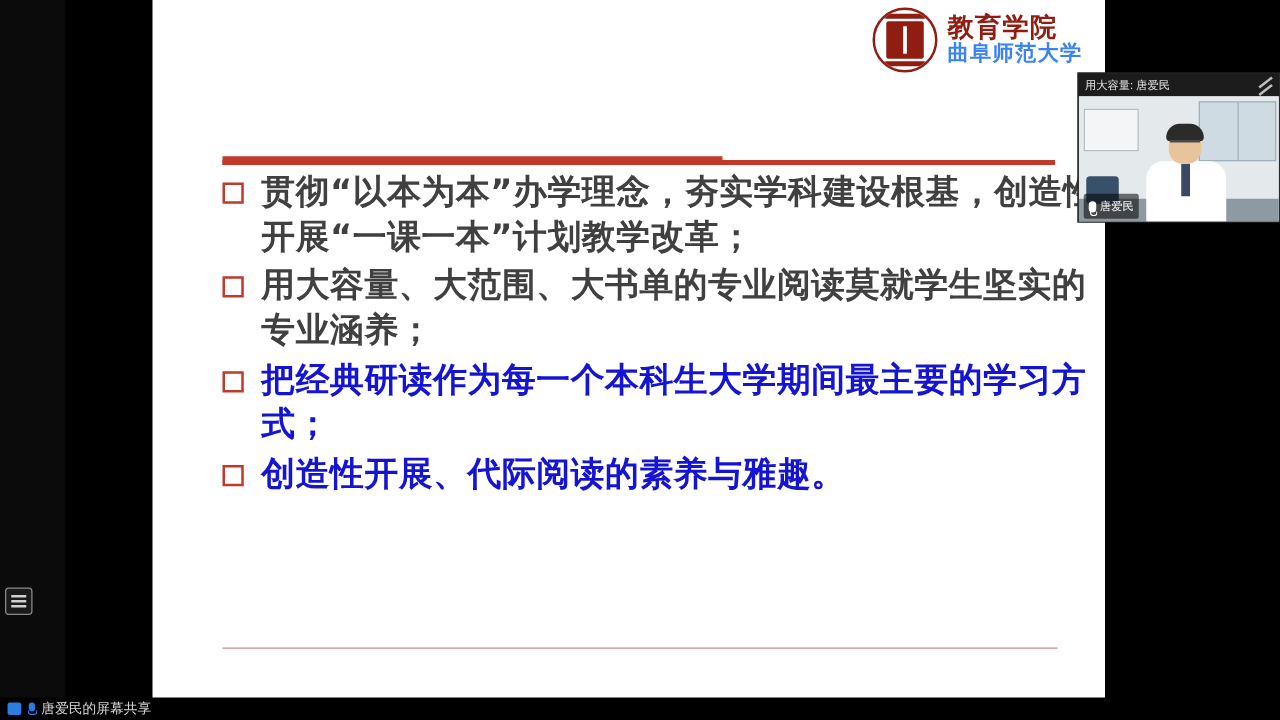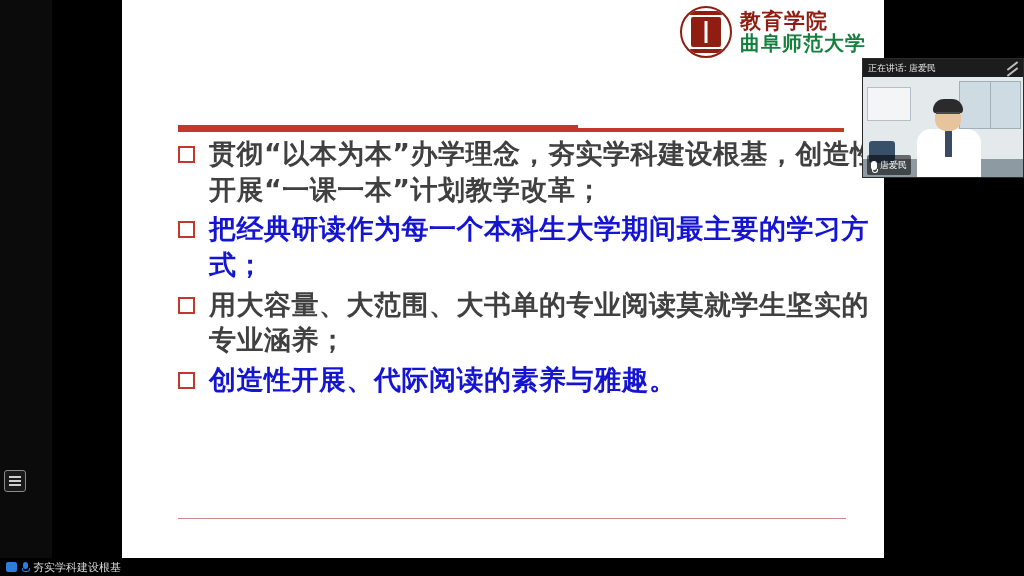--- a/index.html
+++ b/index.html
@@ -123,23 +123,23 @@
     line-height: 1.08;
   }
   .logo-line1 {
     color: #8f1d12;
     font-family: "DejaVu Sans", sans-serif;
     font-size: 21px;
     font-weight: bold;
     letter-spacing: 1px;
   }
   .logo-line2 {
-    color: #15803d;
+    color: #3b82f6;
     font-family: "DejaVu Sans", sans-serif;
-    font-size: 20px;
+    font-size: 17px;
     font-weight: bold;
     letter-spacing: 1px;
   }
 
   .rule-top {
     position: absolute;
     left: 56px; top: 128px;
     width: 666px; height: 4px;
     background: #c0392b;
   }
@@ -415,40 +415,40 @@
     <div class="bullets">
 
 
       <div class="bullet-row">
         <div class="checkbox"></div>
         <div class="bullet-text c-black">贯彻“以本为本”办学理念，夯实学科建设根基，创造性开展“一课一本”计划教学改革；</div>
       </div>
 
       <div class="bullet-row">
         <div class="checkbox"></div>
-        <div class="bullet-text c-blue">把经典研读作为每一个本科生大学期间最主要的学习方式；</div>
+        <div class="bullet-text c-black">用大容量、大范围、大书单的专业阅读莫就学生坚实的专业涵养；</div>
       </div>
 
       <div class="bullet-row">
         <div class="checkbox"></div>
-        <div class="bullet-text c-black">用大容量、大范围、大书单的专业阅读莫就学生坚实的专业涵养；</div>
+        <div class="bullet-text c-blue">把经典研读作为每一个本科生大学期间最主要的学习方式；</div>
       </div>
 
       <div class="bullet-row">
         <div class="checkbox"></div>
         <div class="bullet-text c-blue">创造性开展、代际阅读的素养与雅趣。</div>
       </div>
 
     </div>
 
     <div class="rule-bottom"></div>
   </div>
 
   <div class="video-panel">
-    <div class="video-titlebar">正在讲话: 唐爱民</div>
+    <div class="video-titlebar">用大容量: 唐爱民</div>
     <div class="video-corner">
       <span></span>
         <span></span>
     </div>
     <div class="video-feed">
       <div class="vf-wall"></div>
       <div class="vf-window"></div>
       <div class="vf-board"></div>
       <div class="vf-desk"></div>
       <div class="vf-chair"></div>
@@ -460,16 +460,16 @@
       <div class="video-nametag">
         <span class="mic-glyph"></span>
         <span class="label">唐爱民</span>
       </div>
     </div>
   </div>
 
   <div class="statusbar">
     <div class="sb-icon"></div>
     <div class="sb-icon mic"></div>
-    <div class="sb-text">夯实学科建设根基</div>
+    <div class="sb-text">唐爱民的屏幕共享</div>
   </div>
 
 </div>
 
 </body></html>

